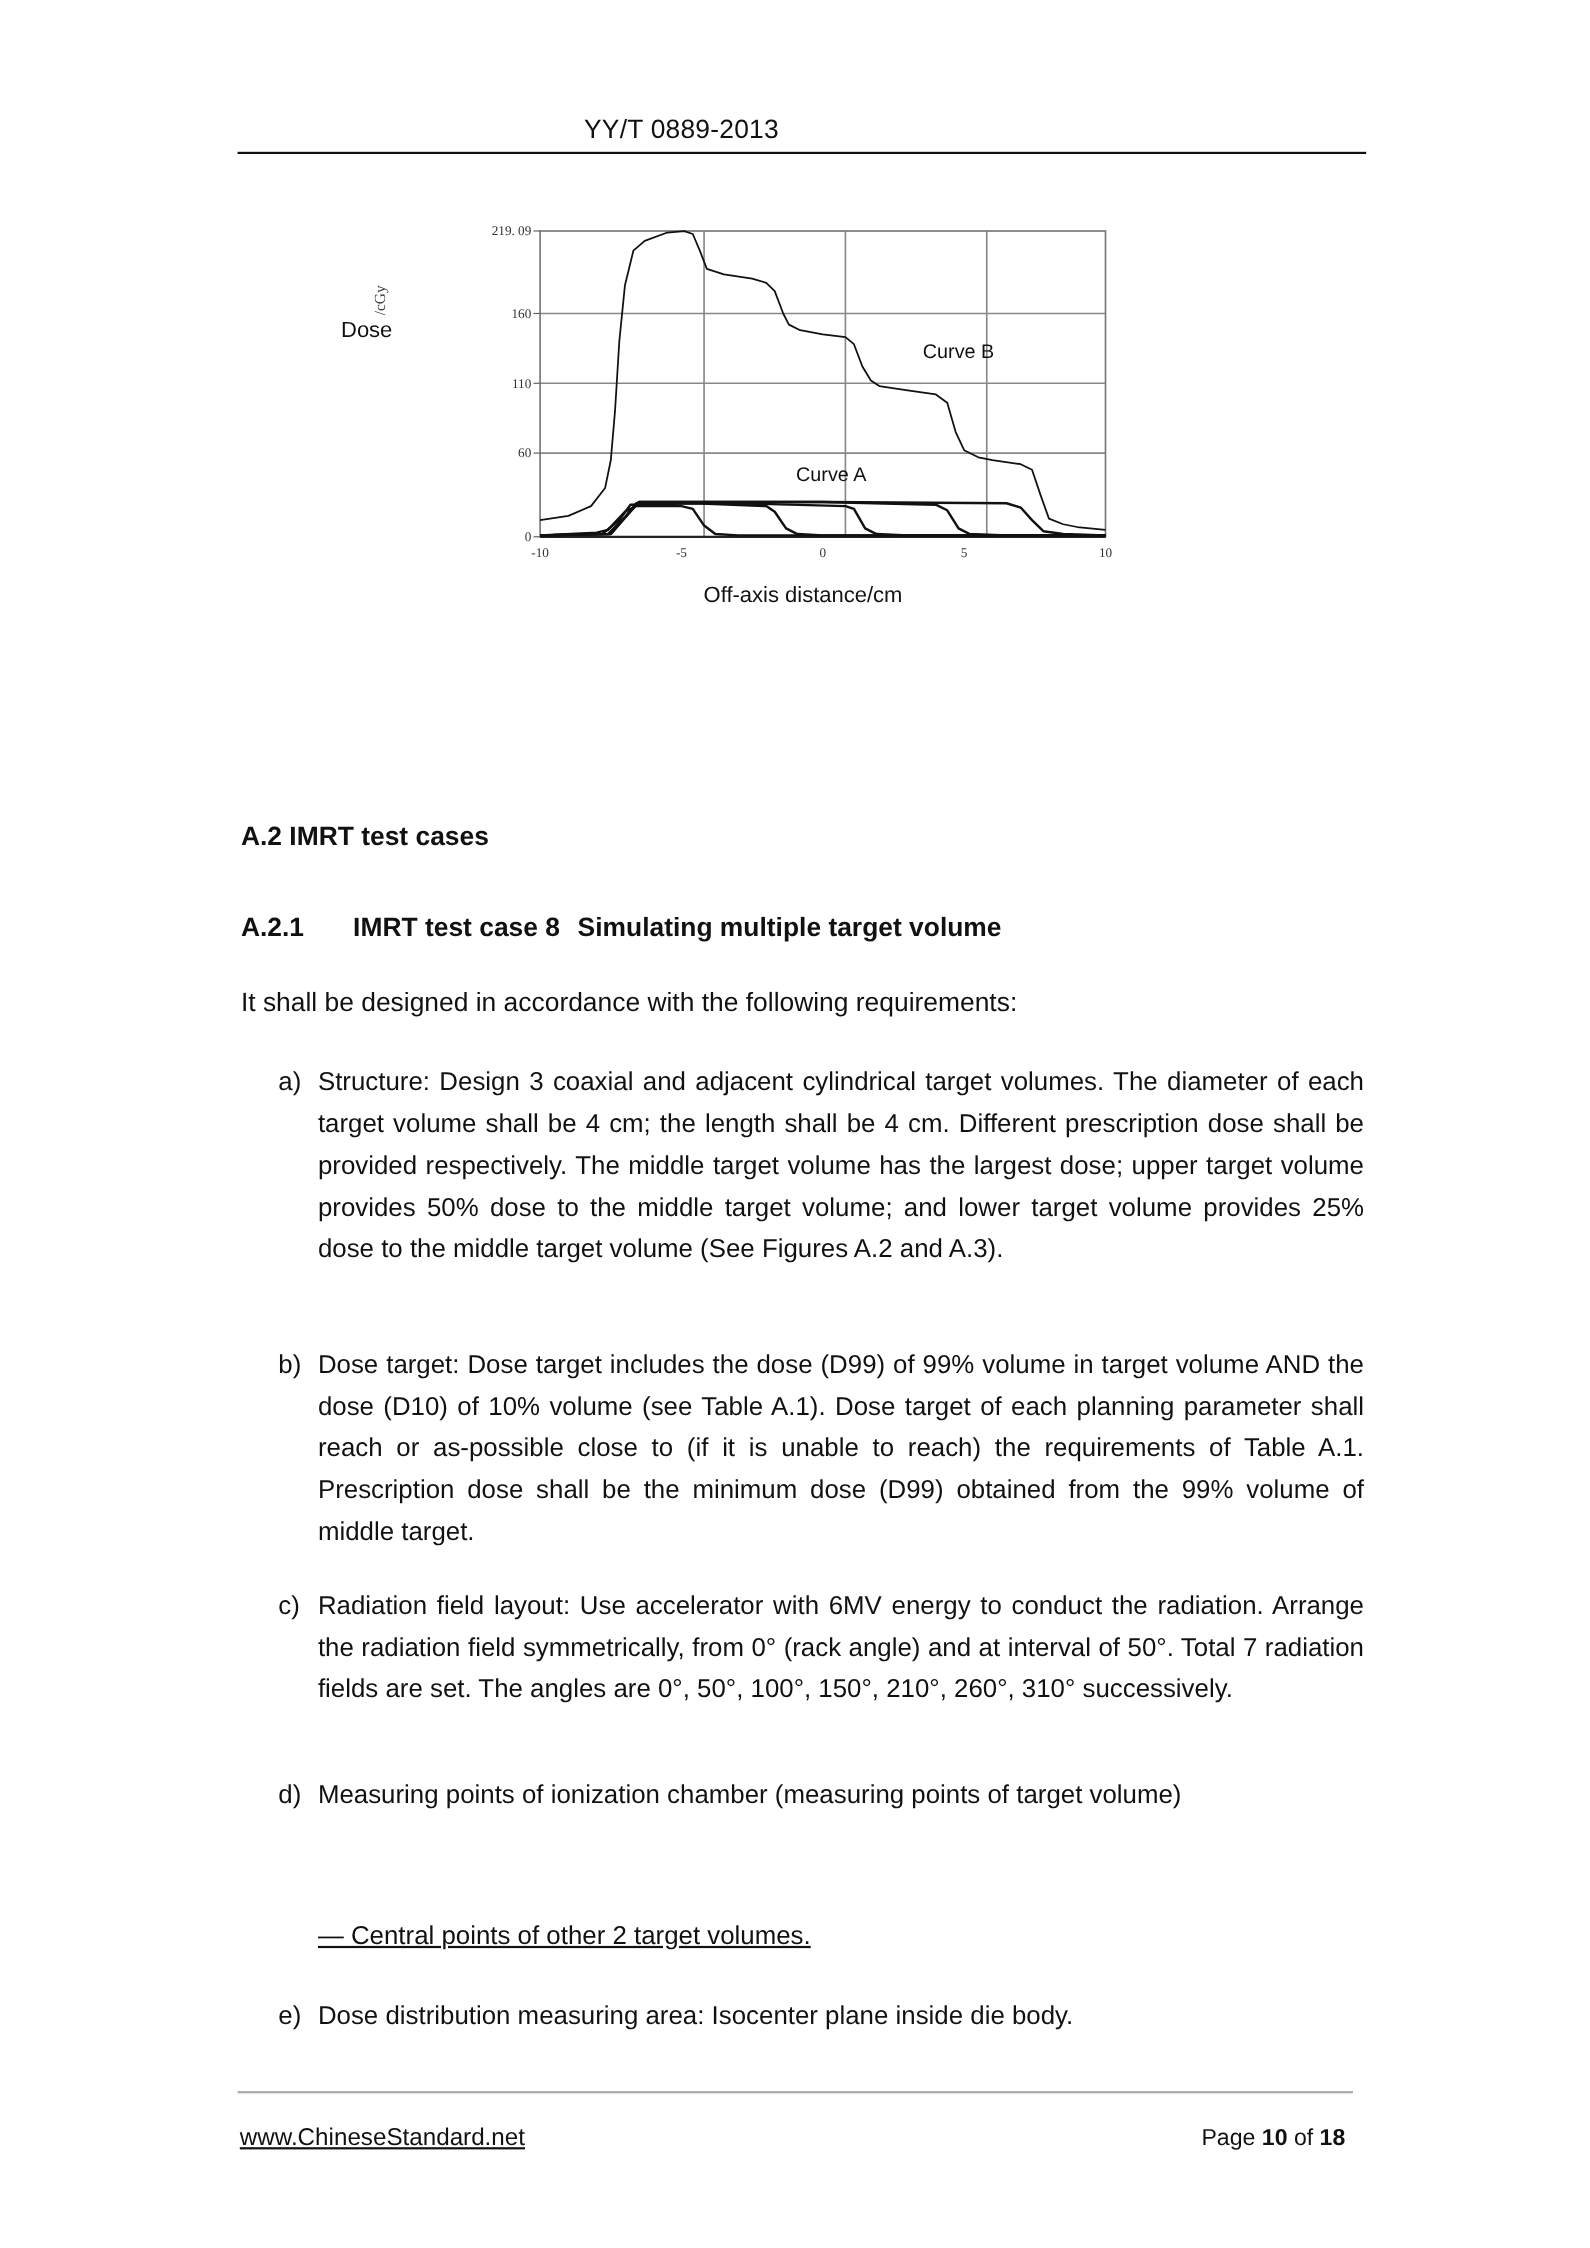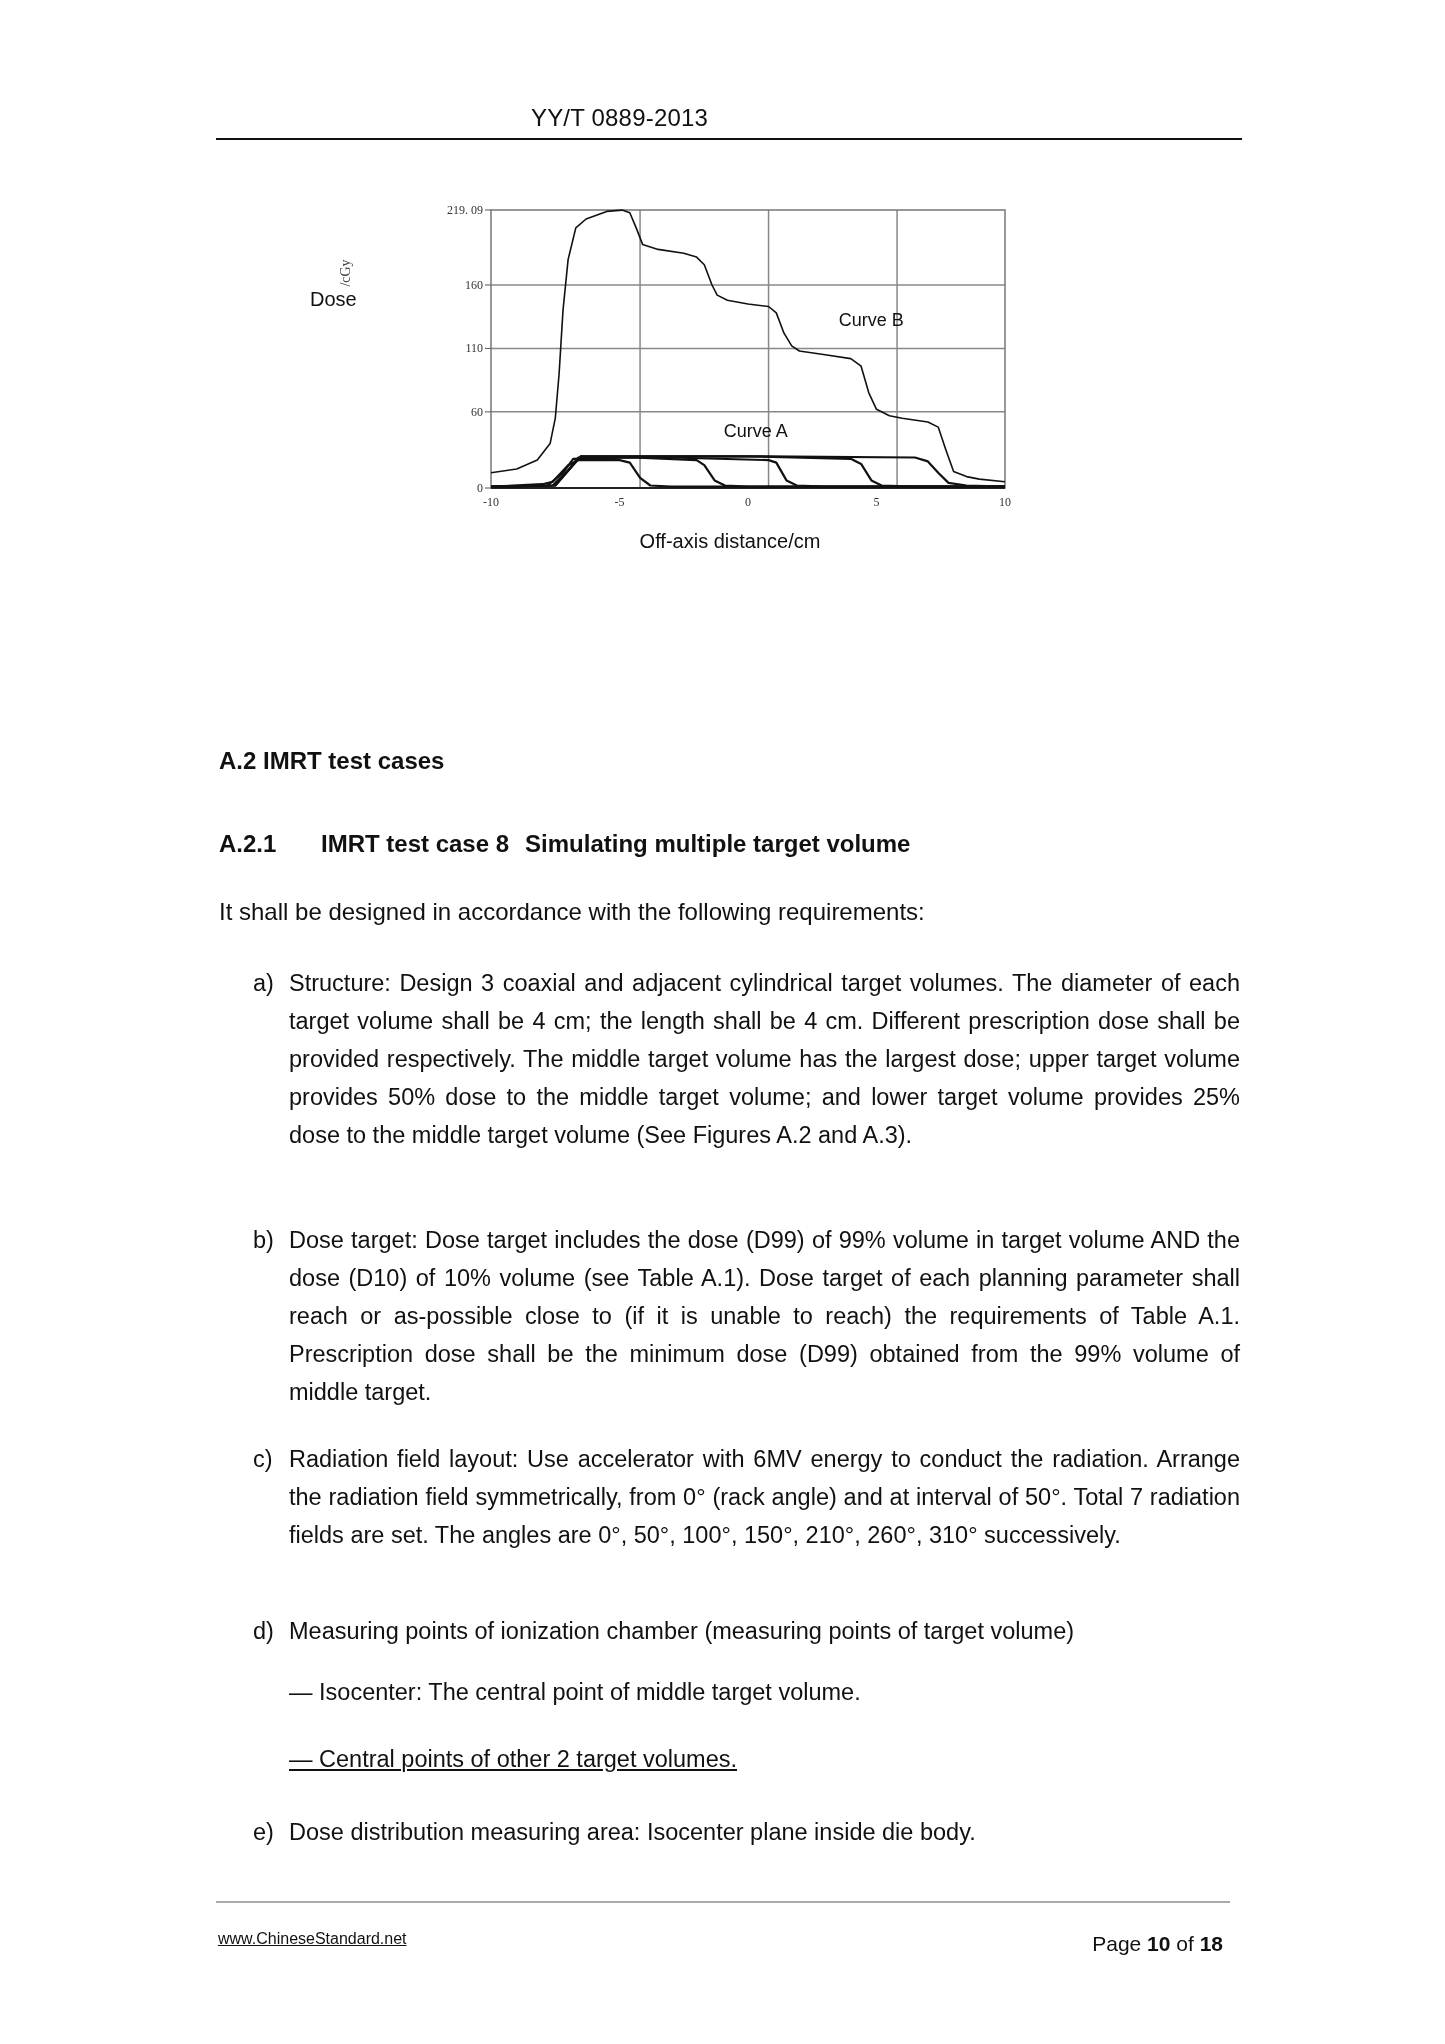--- a/index.html
+++ b/index.html
@@ -24,21 +24,21 @@
   .h3 .num { display:inline-block; width:102px; }
   .h3 .t1 { margin-right:16px; }
   .intro { position:absolute; left:219px; top:898px; font-family:"Liberation Sans", sans-serif; font-size:24px; }
   .item { position:absolute; left:253px; width:987px; font-family:"Liberation Sans", sans-serif;
     font-size:23.5px; line-height:38px; }
   .item .lbl { position:absolute; left:0; top:0; }
   .item .body { margin-left:36px; text-align:justify; }
   .dash-item { position:absolute; left:289px; font-family:"Liberation Sans", sans-serif; font-size:23.5px; }
   .foot-rule { position:absolute; top:1901px; left:216px; width:1014px; height:2px; background:#aaa; }
   .foot-link { position:absolute; top:1930px; left:218px; font-family:"Liberation Sans", sans-serif;
-    font-size:16px; color:#111; text-decoration:underline; }
+    font-size:22px; color:#111; text-decoration:underline; }
   .foot-page { position:absolute; top:1932px; right:222px; font-family:"Liberation Sans", sans-serif; font-size:21px; }
   .foot-page b { font-weight:bold; }
 </style>
 </head>
 <body>
 
 <div class="page">
 
   <div class="hdr-text">YY/T 0889-2013</div>
   <div class="hdr-rule"></div>
@@ -114,21 +114,20 @@
   <div class="item" style="top:1440px;">
     <span class="lbl">c)</span>
     <div class="body">Radiation field layout: Use accelerator with 6MV energy to conduct the radiation. Arrange the radiation field symmetrically, from 0° (rack angle) and at interval of 50°. Total 7 radiation fields are set. The angles are 0°, 50°, 100°, 150°, 210°, 260°, 310° successively.</div>
   </div>
 
   <div class="item" style="top:1612px;">
     <span class="lbl">d)</span>
     <div class="body">Measuring points of ionization chamber (measuring points of target volume)</div>
   </div>
 
-  <div class="dash-item" style="top:1679px;">— Isocenter: The central point of middle target volume.</div>
   <div class="dash-item" style="top:1746px;text-decoration:underline;">— Central points of other 2 target volumes.</div>
 
   <div class="item" style="top:1813px;">
     <span class="lbl">e)</span>
     <div class="body">Dose distribution measuring area: Isocenter plane inside die body.</div>
   </div>
 
   <div class="foot-rule"></div>
   <a class="foot-link">www.ChineseStandard.net</a>
   <div class="foot-page">

